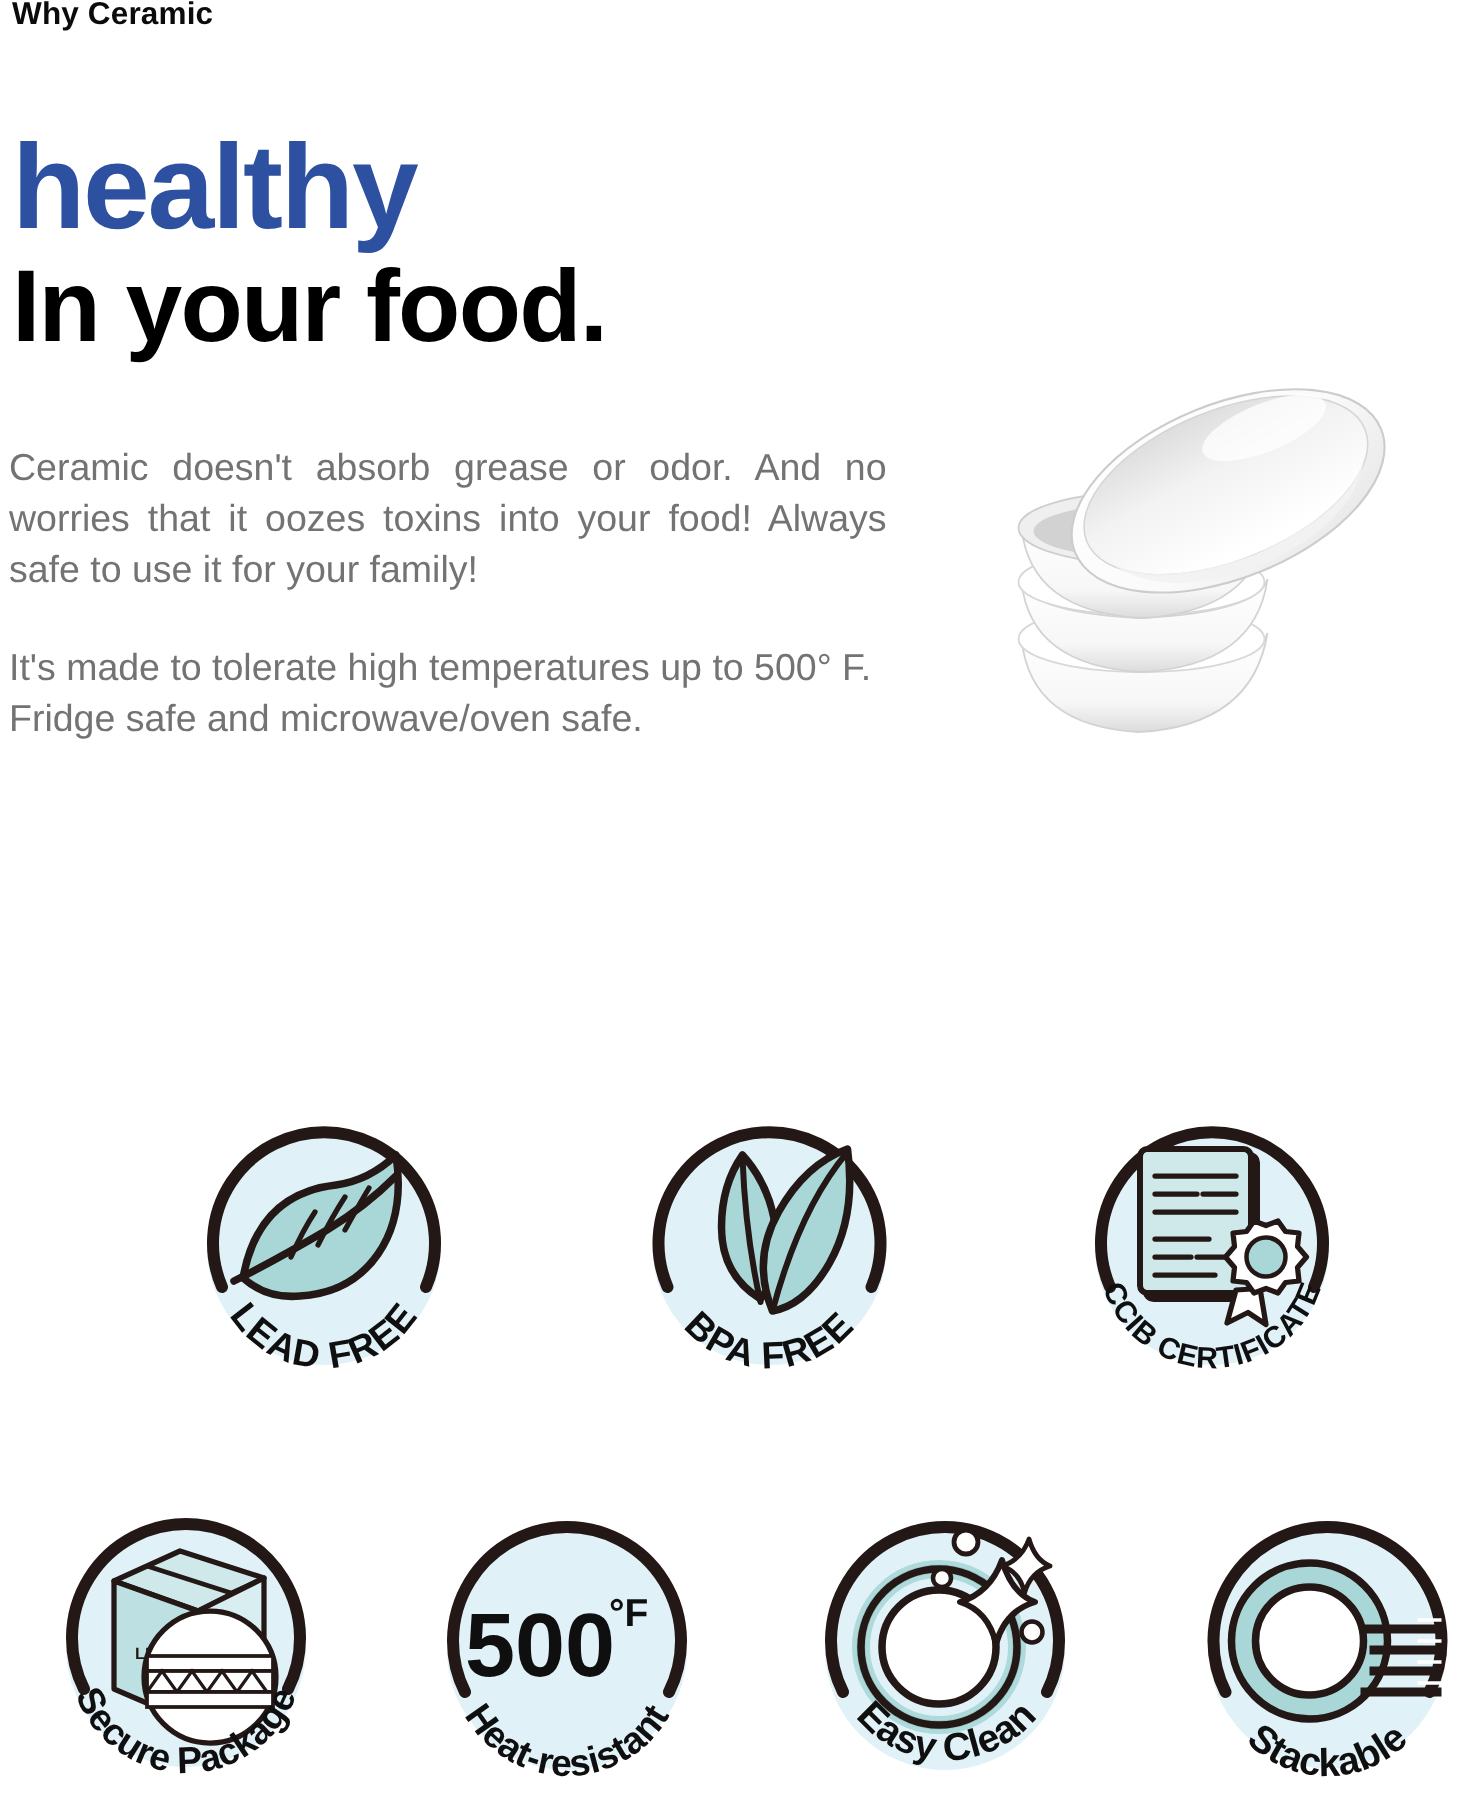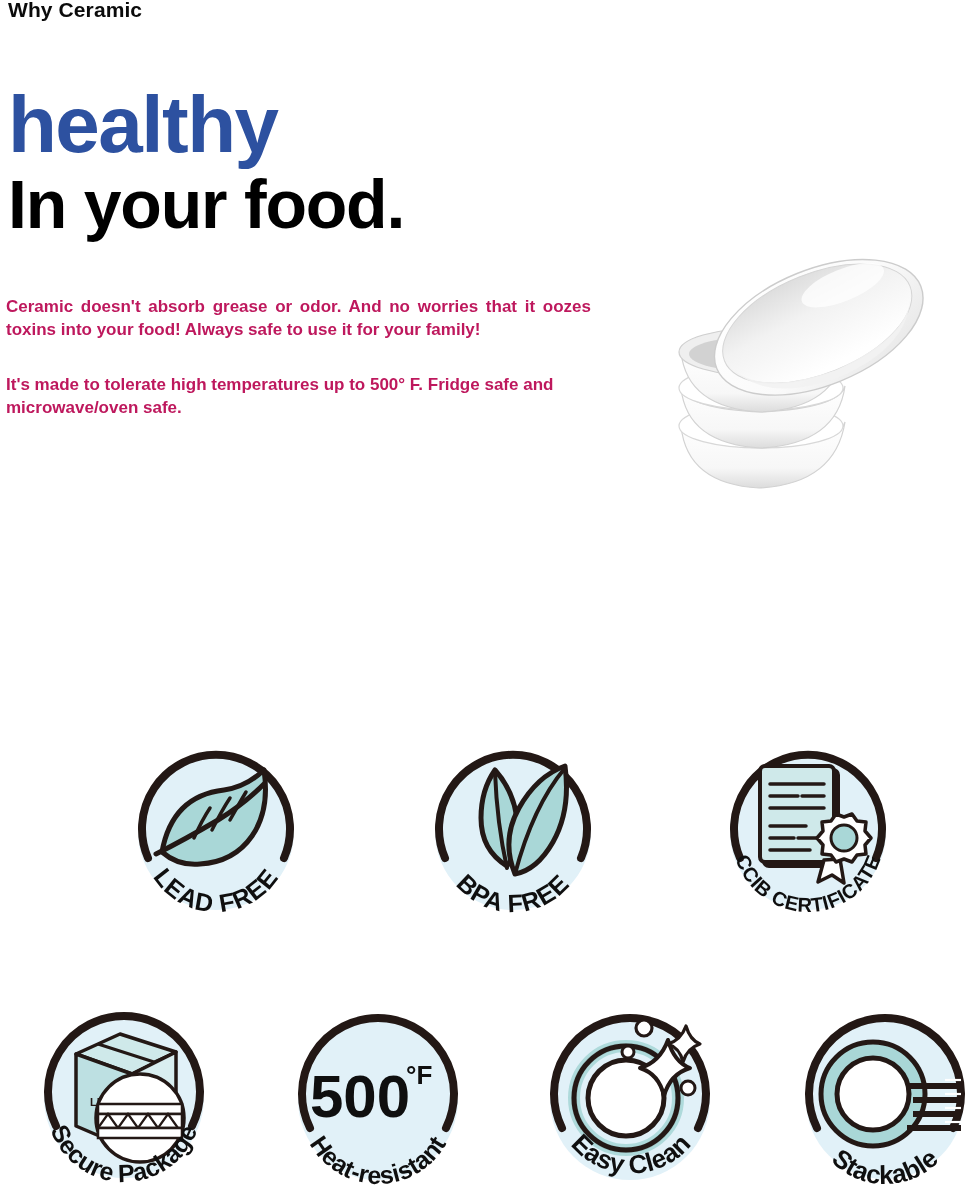--- a/index.html
+++ b/index.html
@@ -48,25 +48,24 @@
     font-weight: bold;
     color: #000000;
     letter-spacing: -1.2px;
     margin-top: 8px;
   }
   .body-copy {
     position: absolute;
     left: 6px;
     top: 296px;
     width: 585px;
-    font-size: 17px;
+    font-size: 25px;
     line-height: 1.35;
-    color: #be185d;
+    color: #737373;
     text-align: justify;
-    font-weight: bold;
   }
   .body-copy p {
     margin: 0;
   }
   .body-copy p.p2 {
     text-align: left;
     margin-top: 32px;
   }
 
   

